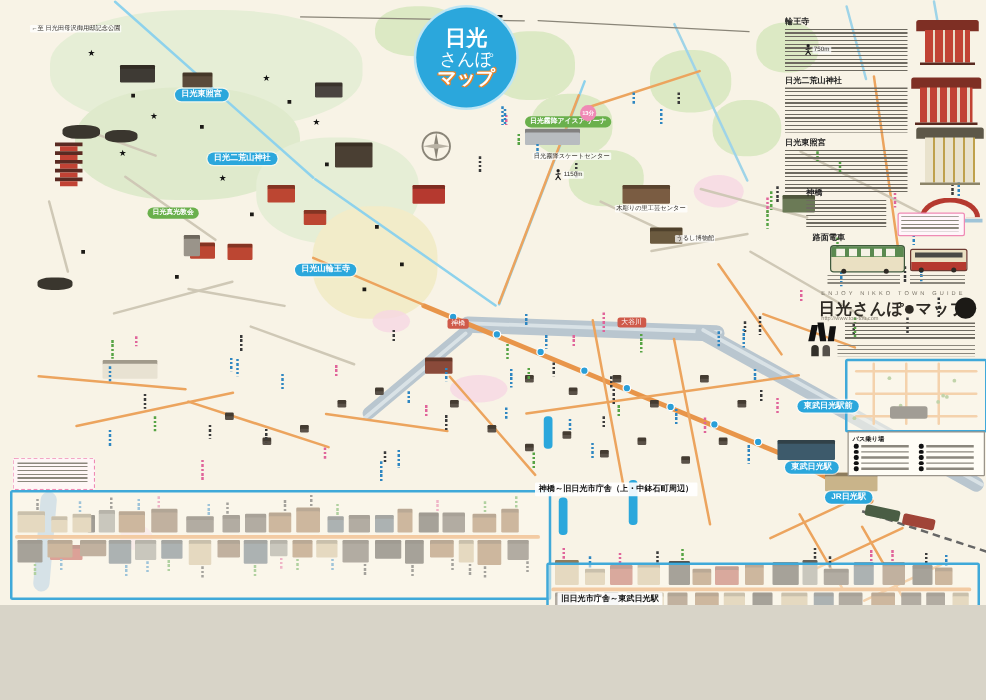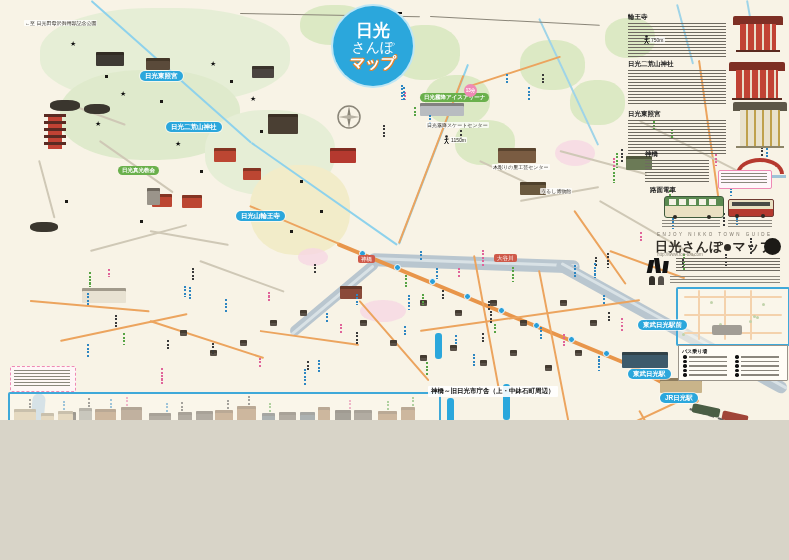--- a/index.html
+++ b/index.html
@@ -1,16 +1,16 @@
 <!DOCTYPE html>
 <html><head>
 <meta charset="utf-8">
 <style>
   html,body{margin:0;padding:0;background:#d8d4c8;}
-  #canvas{position:relative;width:789px;height:420px;overflow:hidden;
+  #canvas{position:relative;width:789px;height:484px;overflow:hidden;
     background:#f8f3e6;font-family:"Liberation Sans","DejaVu Sans",sans-serif;color:#2e2a24;}
   .abs{position:absolute;}
   
   .tinyl{position:absolute;font-size:5px;line-height:6px;color:#2e2a24;background:rgba(255,255,255,.75);
     padding:0 1px;white-space:nowrap;border-radius:1px;}
   .pillb{position:absolute;background:#2ba7dc;color:#fff;font-size:6.5px;font-weight:bold;
     line-height:10px;padding:0 5px;border-radius:6px;white-space:nowrap;box-shadow:0 0 0 1px rgba(255,255,255,.6);}
   .pillg{position:absolute;background:#6ab04c;color:#fff;font-size:5.5px;font-weight:bold;
     line-height:9px;padding:0 4px;border-radius:5px;white-space:nowrap;}
   .spotl{position:absolute;background:#cf5a4a;color:#fff;font-size:5.5px;line-height:8px;

